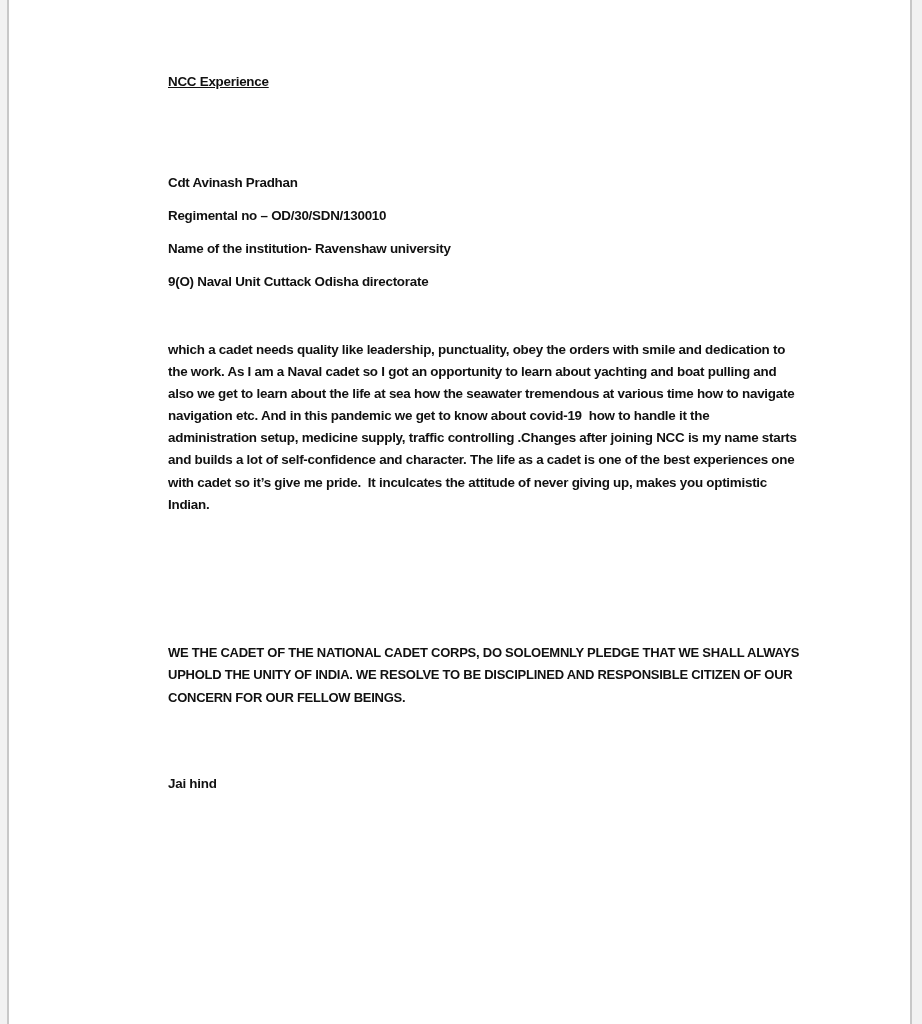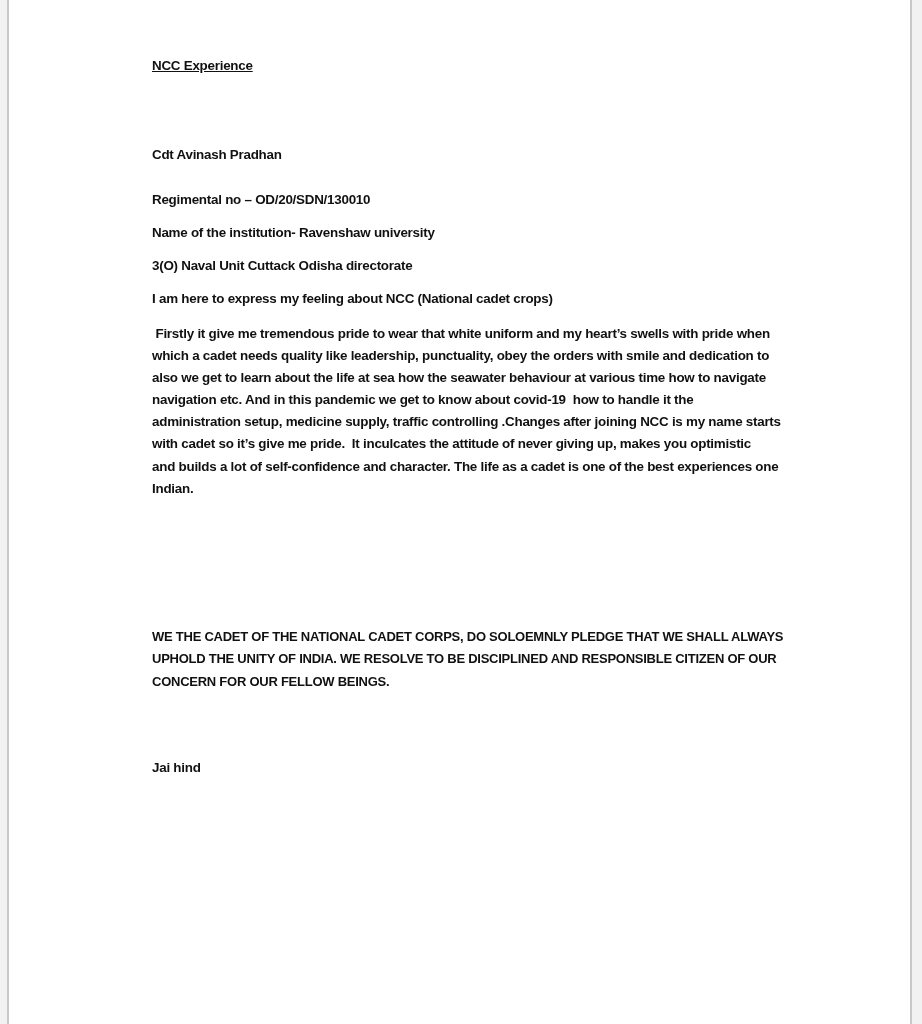--- a/index.html
+++ b/index.html
@@ -22,21 +22,21 @@
       box-sizing: border-box;
     }
     .text {
       font-family: "Liberation Sans", sans-serif;
       font-weight: bold;
       color: #111111;
       font-size: 13.4px;
       letter-spacing: -0.25px;
       position: absolute;
       left: 105px;
-      margin: 0;
+      margin: 16px;
       white-space: nowrap;
       padding-left: 38px;
     }
     .title {
       top: 58px;
       text-decoration: underline;
     }
     .meta {
       line-height: 22px;
     }
@@ -57,34 +57,33 @@
     .pledge .line { display: block; white-space: nowrap; }
     .closing { top: 760px; }
   </style>
 </head>
 <body>
 
 <div class="page">
 
   <p class="text title">NCC Experience</p>
 
-  <p class="text meta" style="top:144px">Cdt Avinash Pradhan</p>
-  <p class="text meta" style="top:189px">Regimental no – OD/20/SDN/130010</p>
+  <p class="text meta" style="top:156px">Cdt Avinash Pradhan</p>
+  <p class="text meta" style="top:189px">Regimental no – OD/30/SDN/130010</p>
   <p class="text meta" style="top:222px">Name of the institution- Ravenshaw university</p>
-  <p class="text meta" style="top:255px">3(O) Naval Unit Cuttack Odisha directorate</p>
-  <p class="text meta" style="top:288px">I am here to express my feeling about NCC (National cadet crops)</p>
+  <p class="text meta" style="top:255px">9(O) Naval Unit Cuttack Odisha directorate</p>
 
   <div class="text para">
-    <span class="line" style="white-space:pre"> Firstly it give me tremendous pride to wear that white uniform and my heart’s swells with pride when</span>
     <span class="line">which a cadet needs quality like leadership, punctuality, obey the orders with smile and dedication to</span>
-    <span class="line">also we get to learn about the life at sea how the seawater behaviour at various time how to navigate</span>
+    <span class="line">the work. As I am a Naval cadet so I got an opportunity to learn about yachting and boat pulling and</span>
+    <span class="line">also we get to learn about the life at sea how the seawater tremendous at various time how to navigate</span>
     <span class="line" style="white-space:pre">navigation etc. And in this pandemic we get to know about covid-19  how to handle it the</span>
     <span class="line">administration setup, medicine supply, traffic controlling .Changes after joining NCC is my name starts</span>
+    <span class="line">and builds a lot of self-confidence and character. The life as a cadet is one of the best experiences one</span>
     <span class="line" style="white-space:pre">with cadet so it’s give me pride.  It inculcates the attitude of never giving up, makes you optimistic</span>
-    <span class="line">and builds a lot of self-confidence and character. The life as a cadet is one of the best experiences one</span>
     <span class="line">Indian.</span>
   </div>
 
   <div class="text pledge">
     <span class="line">WE THE CADET OF THE NATIONAL CADET CORPS, DO SOLOEMNLY PLEDGE THAT WE SHALL ALWAYS</span>
     <span class="line">UPHOLD THE UNITY OF INDIA. WE RESOLVE TO BE DISCIPLINED AND RESPONSIBLE CITIZEN OF OUR</span>
     <span class="line">CONCERN FOR OUR FELLOW BEINGS.</span>
   </div>
 
   <p class="text closing">Jai hind</p>

